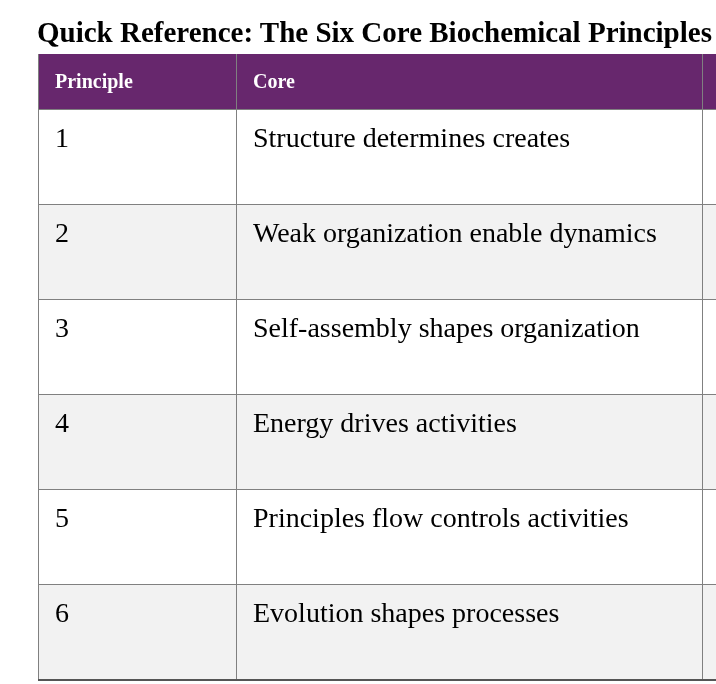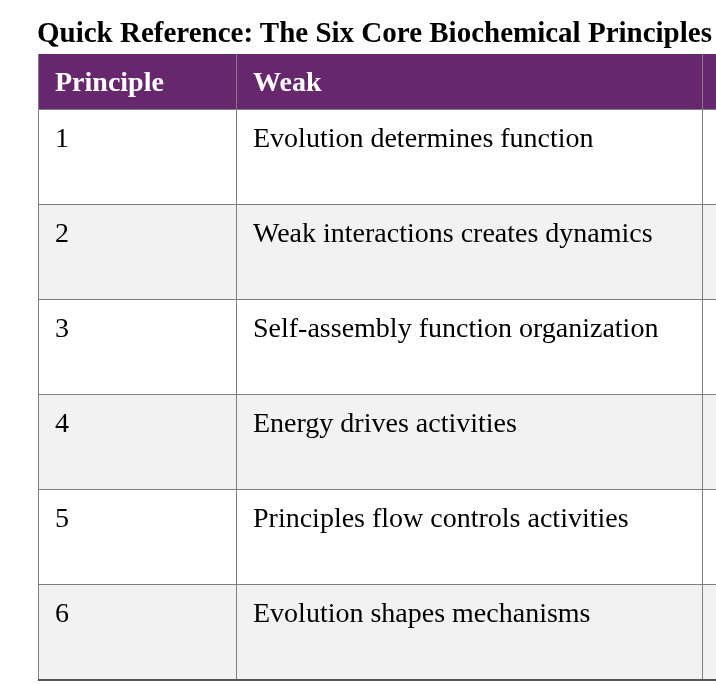--- a/index.html
+++ b/index.html
@@ -40,21 +40,21 @@
     table-layout:fixed;
     border-collapse:collapse;
   }
   col.c1{width:198px;}
   col.c2{width:466px;}
   col.c3{width:279px;}
   th{
     background:var(--header-bg,#67276D);
     color:var(--header-text,#fff);
     font-weight:bold;
-    font-size:28px;
+    font-size:20px;
     line-height:37px;
     text-align:left;
     padding:9px 10px 9px 16px;
     border:1px solid var(--border,#808080);
     border-top:none;
   }
   td{
     font-size:28px;
     line-height:37px;
     color:var(--body-text,#000);
@@ -79,50 +79,50 @@
 
   <table class="ref">
     <colgroup>
       <col class="c1">
       <col class="c2">
       <col class="c3">
     </colgroup>
     <thead>
       <tr>
         <th>Principle</th>
-        <th>Weak</th>
+        <th>Core</th>
         <th></th>
       </tr>
     </thead>
     <tbody>
       <tr>
         <td>1</td>
-        <td>Evolution determines function</td>
+        <td>Structure determines creates</td>
         <td></td>
       </tr>
       <tr>
         <td>2</td>
-        <td>Weak interactions creates dynamics</td>
+        <td>Weak organization enable dynamics</td>
         <td></td>
       </tr>
       <tr>
         <td>3</td>
-        <td>Self-assembly function organization</td>
+        <td>Self-assembly shapes organization</td>
         <td></td>
       </tr>
       <tr>
         <td>4</td>
         <td>Energy drives activities</td>
         <td></td>
       </tr>
       <tr>
         <td>5</td>
         <td>Principles flow controls activities</td>
         <td></td>
       </tr>
       <tr>
         <td>6</td>
-        <td>Evolution shapes mechanisms</td>
+        <td>Evolution shapes processes</td>
         <td></td>
       </tr>
     </tbody>
   </table>
 </div>
 
 </body></html>

